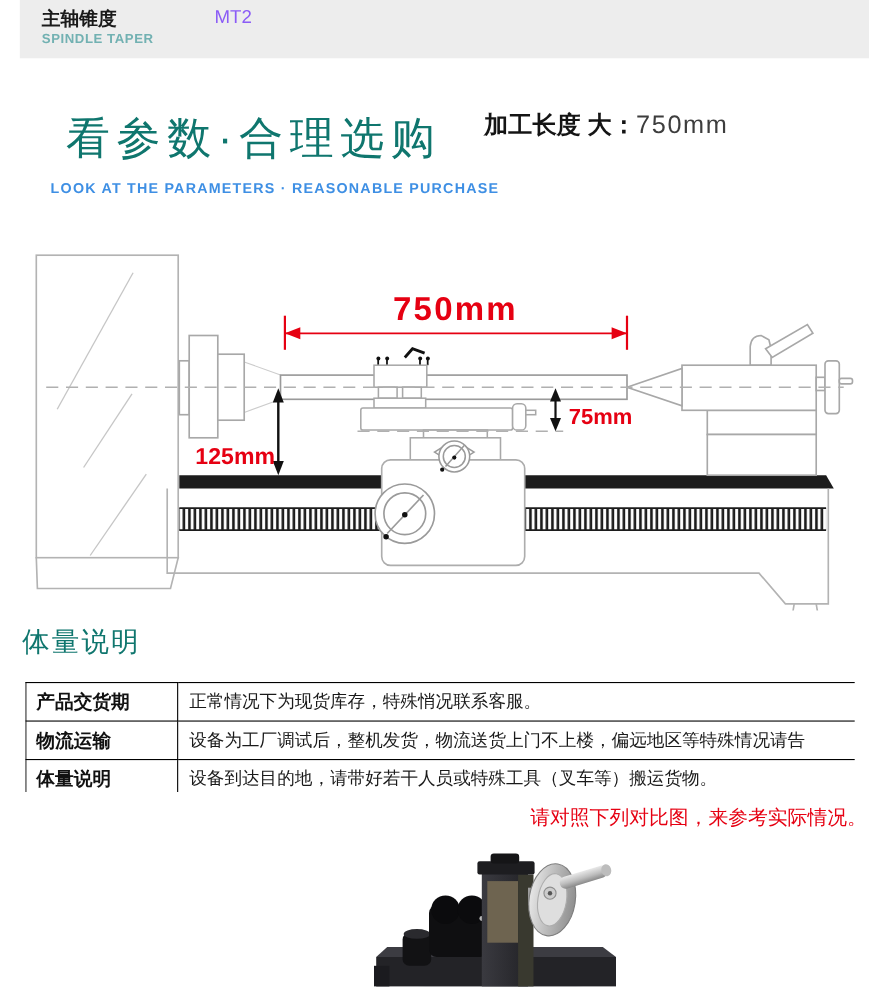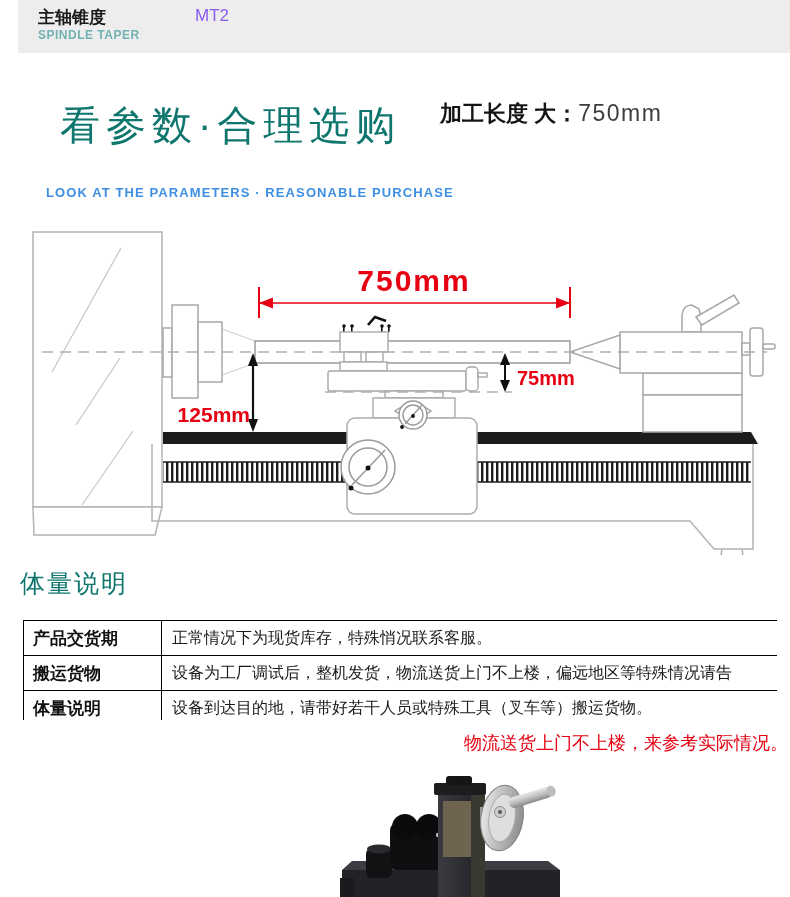--- a/index.html
+++ b/index.html
@@ -17,21 +17,21 @@
   .top-cn{position:absolute;left:20px;top:6px;font-size:17px;font-weight:bold;color:#1a1a1a;}
   .top-en{position:absolute;left:20px;top:28px;font-size:12px;font-weight:bold;color:#72b1b2;letter-spacing:.5px;}
   .top-val{position:absolute;left:177px;top:6px;font-size:17px;color:#8b5cf6;}
   
   .hero-title{
     position:absolute;left:44px;top:98px;font-size:40px;font-weight:normal;
     letter-spacing:6px;color:#0f766e;white-space:nowrap;margin-left:16px;
   }
   .hero-sub{
     position:absolute;left:46px;top:163px;font-size:13px;font-weight:bold;
-    color:#3e8fe4;letter-spacing:1.1px;white-space:nowrap;margin-top:22px;
+    color:#3e8fe4;letter-spacing:1.1px;white-space:nowrap;
   }
   .specs{position:absolute;left:440px;top:99px;}
   .spec-row{height:48px;white-space:nowrap;}
   .spec-label{font-size:22px;font-weight:bold;color:#141414;text-align:center;}
   .spec-value{font-size:23px;font-weight:400;color:#3d3d3d;letter-spacing:1.5px;}
   
   .diagram{position:absolute;left:20px;top:225px;}
   .dim-red{fill:#e60012;font-weight:bold;}
   
   .vol-heading{
@@ -207,32 +207,32 @@
 <div class="vol-heading">体量说明</div>
 
 <div class="vol-table-wrap">
   <table class="vol">
     <tbody>
       <tr>
         <td class="vlabel">产品交货期</td>
         <td class="vcontent">正常情况下为现货库存，特殊悄况联系客服。</td>
       </tr>
       <tr>
-        <td class="vlabel">搬运货物</td>
+        <td class="vlabel">物流运输</td>
         <td class="vcontent">设备为工厂调试后，整机发货，物流送货上门不上楼，偏远地区等特殊情况请告</td>
       </tr>
       <tr>
         <td class="vlabel">体量说明</td>
         <td class="vcontent">设备到达目的地，请带好若干人员或特殊工具（叉车等）搬运货物。</td>
       </tr>
     </tbody>
   </table>
 </div>
 
-<div class="compare-note">物流送货上门不上楼，来参考实际情况。</div>
+<div class="compare-note">请对照下列对比图，来参考实际情况。</div>
 
 <svg class="photo" width="240" height="122" viewBox="0 0 240 122">
   <defs>
     <linearGradient id="wheelg" x1="0" y1="0" x2="1" y2="0">
       <stop offset="0" stop-color="#e6e6e6"></stop>
       <stop offset="0.5" stop-color="#b9b9b9"></stop>
       <stop offset="1" stop-color="#8f8f8f"></stop>
     </linearGradient>
     <linearGradient id="handleg" x1="0" y1="0" x2="0" y2="1">
       <stop offset="0" stop-color="#e9e9e9"></stop>

